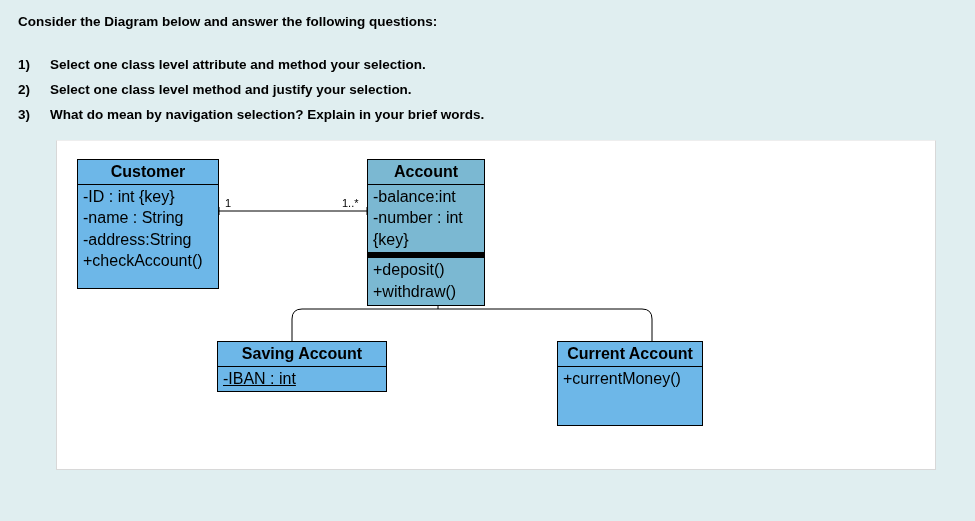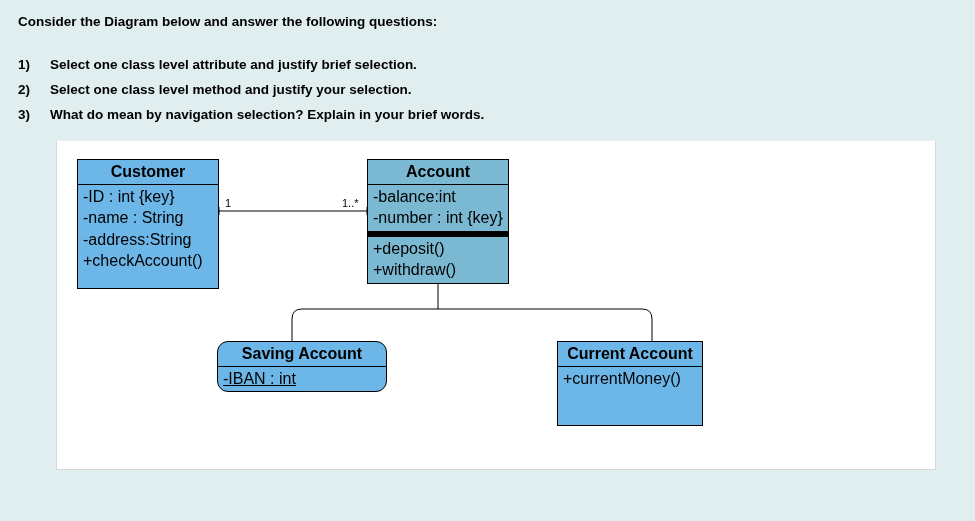--- a/index.html
+++ b/index.html
@@ -48,37 +48,37 @@
   }
   .umlbox .sect {
     padding: 1px 5px 2px 5px;
   }
   .umlbox .sep { border-top: 6px solid #000000; }
   
   .c-blue  { background: #6db7e8; }  
   .c-blue2 { background: #7bb8d2; }  
   
   .box-customer { left: 20px;  top: 18px;  width: 142px; }
-  .box-account  { left: 310px; top: 18px;  width: 142px; }
-  .box-saving   { left: 160px; top: 200px; width: 170px; border-radius: 11px; }
+  .box-account  { left: 310px; top: 18px;  width: 118px; }
+  .box-saving   { left: 160px; top: 200px; width: 170px; }
   .box-current  { left: 500px; top: 200px; width: 146px; }
   
   svg.lines { position: absolute; left: 0; top: 0; width: 100%; height: 100%; pointer-events: none; }
   .assoc-lbl { position:absolute; font-size:11px; background:transparent; }
   .under { text-decoration: underline; }
 </style>
 </head>
 <body>
 
 <div class="page">
   <div class="heading">Consider the Diagram below and answer the following questions:</div>
 
   <div class="qrow">
     <span class="qnum">1)</span>
-    <span>Select one class level attribute and justify brief selection.</span>
+    <span>Select one class level attribute and method your selection.</span>
   </div>
   <div class="qrow">
     <span class="qnum">2)</span>
     <span>Select one class level method and justify your selection.</span>
   </div>
   <div class="qrow">
     <span class="qnum">3)</span>
     <span>What do mean by navigation selection? Explain in your brief words.</span>
   </div>
 

